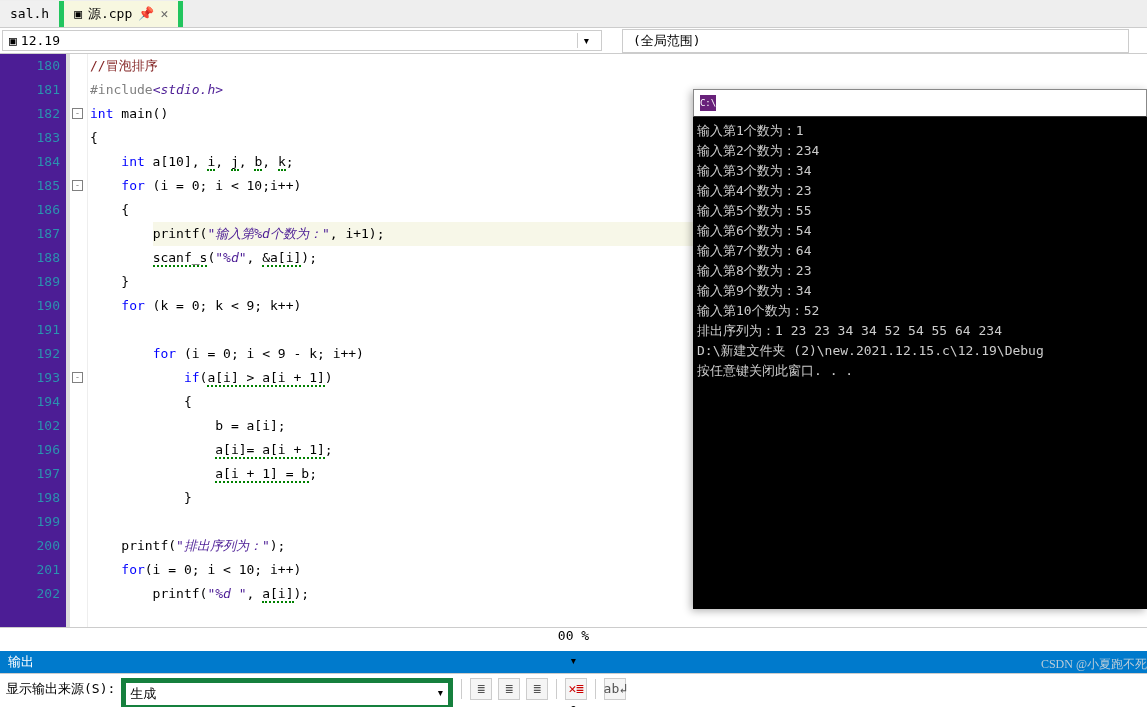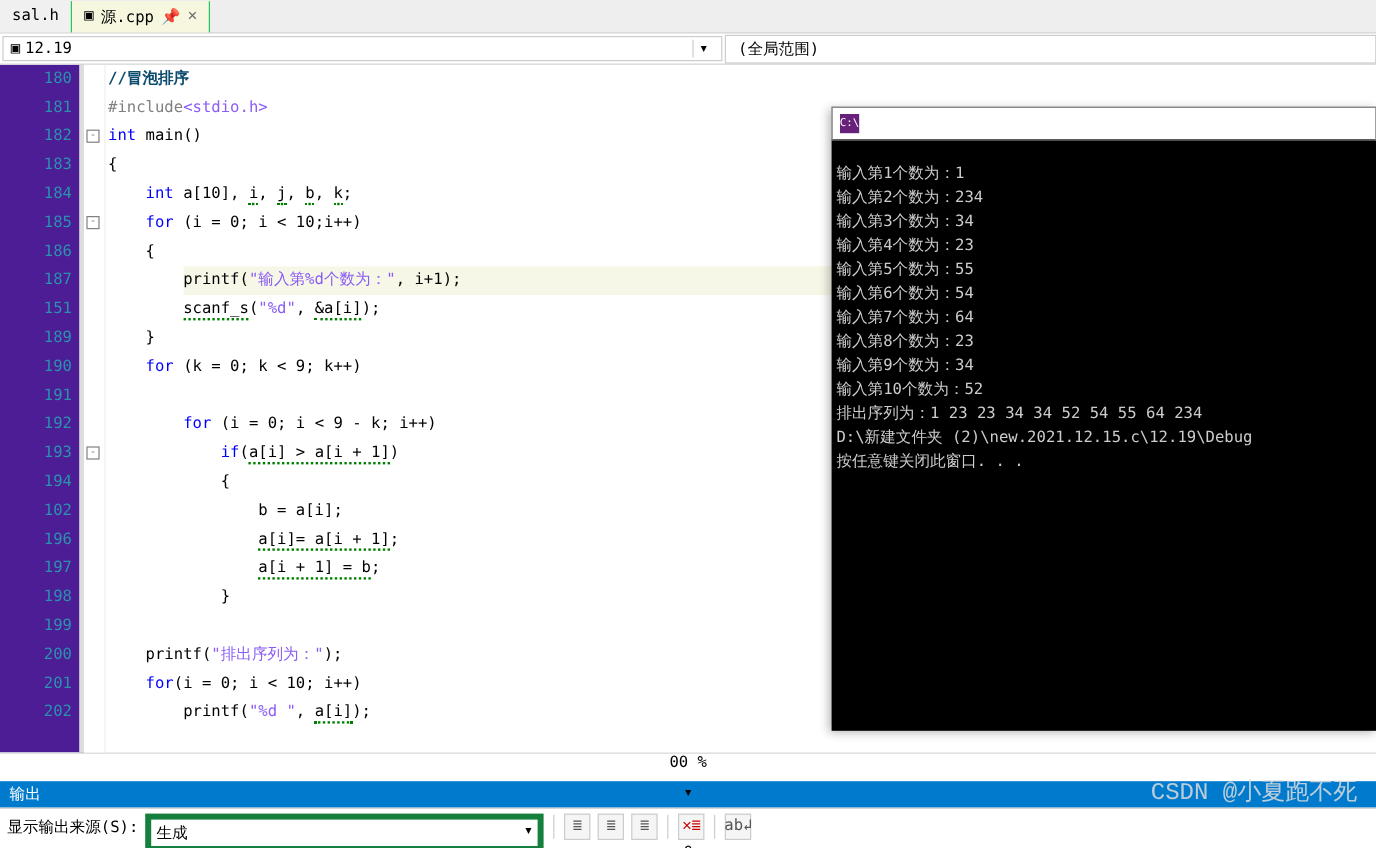--- a/index.html
+++ b/index.html
@@ -1,64 +1,64 @@
 <!DOCTYPE html>
 <html><head>
 <meta charset="utf-8">
 <style>
 * { margin: 0; padding: 0; box-sizing: border-box; font-family: "Microsoft YaHei", Consolas, monospace; font-size: 13px; }
 body { width: 1147px; height: 707px; background: #fff; overflow: hidden; }
 
 
 .tabbar { height: 28px; background: #eee; border-bottom: 1px solid #ccc; display: flex; align-items: center; }
-.tab { height: 26px; padding: 0 10px; display: flex; align-items: center; gap: 6px; border-right: 1px solid #22c55e; background: #f0f0f0; }
+.tab { height: 26px; padding: 0 10px; display: flex; align-items: center; gap: 6px; border-right: 5px solid #22c55e; background: #f0f0f0; }
 .tab.active { background: #f7f7e0; }
 .tab-close { color: #666; cursor: pointer; }
 .pin { color: #666; }
 
 
 .crumb { height: 26px; background: #fff; border-bottom: 1px solid #ccc; display: flex; align-items: center; }
 .crumb-box { flex: 0 0 600px; border: 1px solid #ccc; margin: 2px; padding: 2px 6px; display: flex; align-items: center; gap: 4px; }
 .crumb-dd { width: 18px; text-align: center; border-left: 1px solid #ccc; cursor: pointer; }
-.scope-box { flex: 1; border: 1px solid #ccc; margin: 0; padding: 2px 10px; }
+.scope-box { flex: 1; border: 1px solid #ccc; margin: 18px; padding: 2px 10px; }
 
 
 .split { display: flex; height: calc(100% - 28px - 26px - 80px); }
 .editor-pane { flex: 1; display: flex; overflow: hidden; background: #fff; }
 .gutter { width: 70px; background: #4c1d95; text-align: right; color: #2b91af; font-family: Consolas, monospace; font-size: 18px; line-height: 24px; padding-right: 6px; border-right: 4px solid #ddd; user-select: none; }
 .outline { width: 18px; background: #fff; border-right: 1px solid #eee; position: relative; }
 .outbox { position: absolute; left: 2px; width: 11px; height: 11px; border: 1px solid #808080; background: #fff; font-size: 9px; line-height: 9px; text-align: center; color: #808080; }
 .code { flex: 1; font-family: Consolas, "Courier New", monospace; font-size: 18px; line-height: 24px; white-space: pre; color: #000; padding-left: 2px; }
 .kw { color: #0000ff; }
-.str { color: #8b5cf6; }
+.str { color: #4c1d95; font-style: italic; }
 .inc { color: #808080; }
-.cm { color: #0c4a6e; font-weight: bold; }
+.cm { color: #7f1d1d; }
 .squig { border-bottom: 2px dotted #008000; }
 .highlight-line { background: #f7f7e8; display: inline-block; width: 100%; }
 
 
 .console { position: absolute; left: 693px; top: 89px; width: 454px; height: 520px; background: #000; color: #ccc; font-family: "SimSun", monospace; font-size: 16px; line-height: 20px; box-shadow: -2px 2px 8px rgba(0,0,0,.3); }
 .console .titlebar { height: 28px; background: #fff; color: #000; display: flex; align-items: center; gap: 6px; padding: 0 6px; border: 1px solid #888; border-bottom: 1px solid #333; }
 .con-icon { width: 16px; height: 16px; background: #68217a; color: #fff; font-size: 9px; display: flex; align-items: center; justify-content: center; }
-.console .body { padding: 18px 4px; white-space: pre; }
+.console .body { padding: 4px 4px; white-space: pre; }
 
 
 .statusbar { height: 24px; border-top: 1px solid #ccc; display: flex; align-items: center; gap: 10px; padding: 0 6px; font-size: 12px; flex-direction: column; }
 .statusbar .err { color: #d00; }
 .statusbar .warn { color: #c90; }
 .arrow { color: #005fb8; font-size: 16px; }
 
 
 .output-header { height: 22px; background: #007acc; color: #fff; padding: 2px 8px; display: flex; }
 .output-row { height: 30px; display: flex; align-items: center; gap: 6px; padding: 12px 6px; border-top: 1px solid #ccc; font-size: 12px; }
 .output-select { width: 332px; border: 5px solid #15803d; padding: 2px 4px; display: flex; justify-content: space-between; margin-top: 10px; }
 .mini-btn { width: 22px; height: 22px; border: 1px solid #ccc; display: flex; align-items: center; justify-content: center; color: #555; background: #f5f5f5; }
 .div { width: 1px; height: 20px; background: #ccc; margin: 0 2px; }
 
-.watermark { position: absolute; right: 16px; bottom: 34px; color: rgba(220,220,220,.85); font-size: 20px; font-family: Liberation Mono, monospace; }
+.watermark { position: absolute; right: 0; bottom: 34px; color: rgba(220,220,220,.85); font-size: 12px; font-family: Liberation Serif, serif; }
 </style>
 </head>
 <body>
 
 <div class="tabbar">
   <div class="tab">
       <span>sal.h</span>
     </div>
   <div class="tab active">
     <span>▣</span>
@@ -84,21 +84,21 @@
   <div class="editor-pane">
     <div class="gutter" id="gutter">
         <div>180</div>
         <div>181</div>
         <div>182</div>
         <div>183</div>
         <div>184</div>
         <div>185</div>
         <div>186</div>
         <div>187</div>
-        <div>151</div>
+        <div>188</div>
         <div>189</div>
         <div>190</div>
         <div>191</div>
         <div>192</div>
         <div>193</div>
         <div>194</div>
         <div>102</div>
         <div>196</div>
         <div>197</div>
         <div>198</div>

